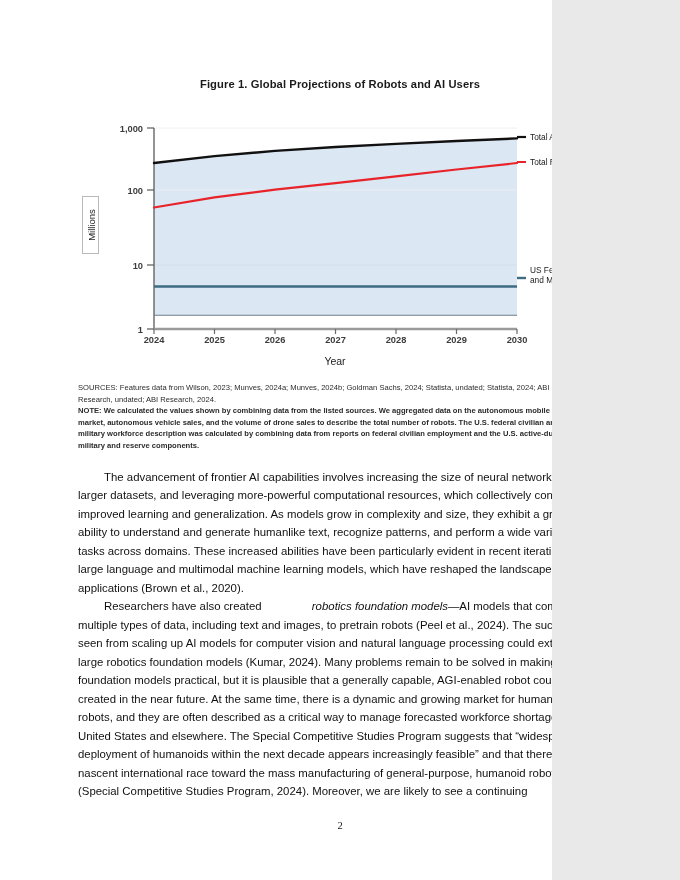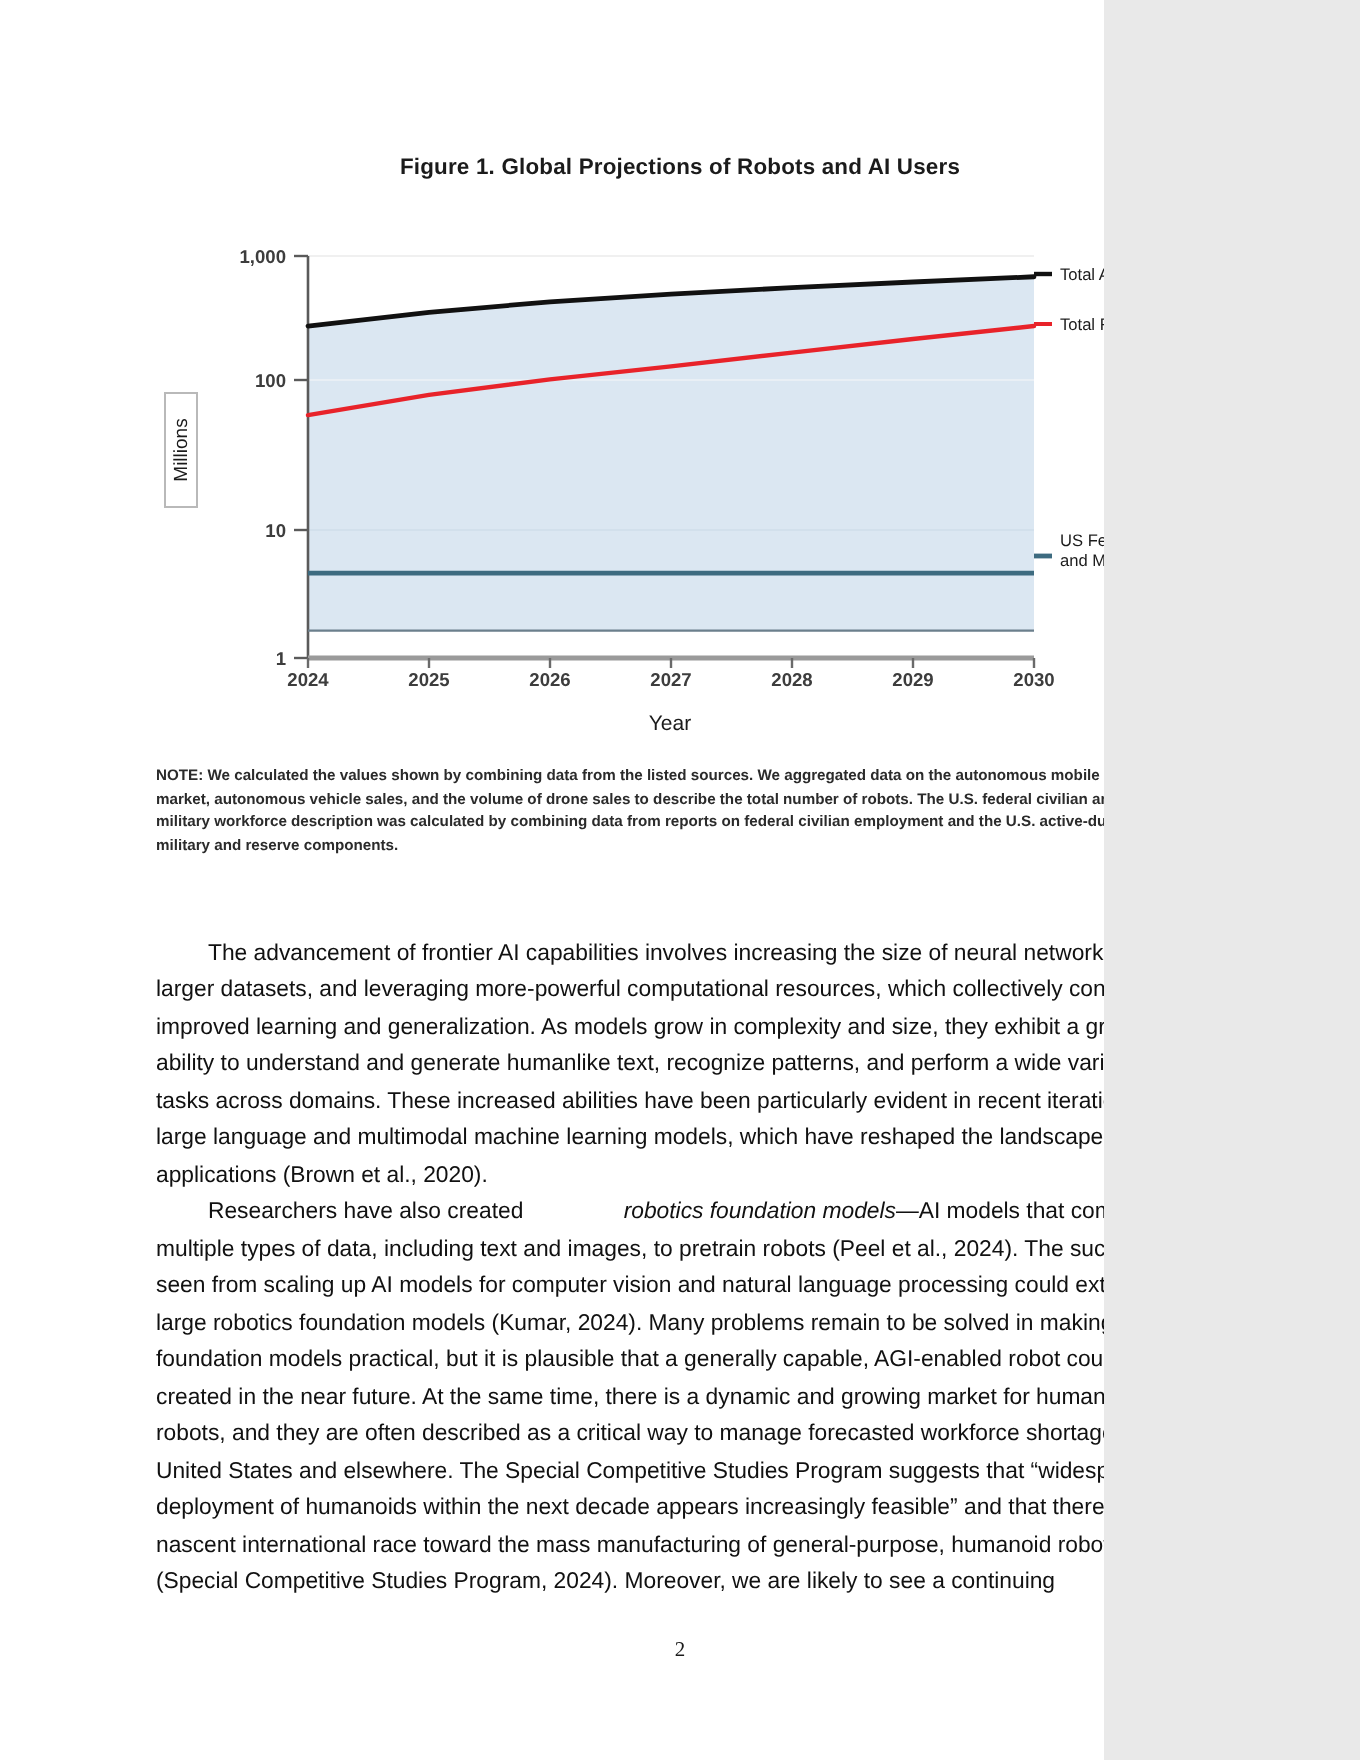--- a/index.html
+++ b/index.html
@@ -203,20 +203,22 @@
         <text class="series-label-text" x="414" y="158">US Federal Civilian</text>
         <text class="series-label-text" x="414" y="168">and Military Workforce</text>
       </svg>
     </div>
 
     <div class="ylabel-box">
       <span>Millions</span>
     </div>
 
     <div class="notes">
+      <p><span>SOURCES:</span>
+         <span>Features data from Wilson, 2023; Munves, 2024a; Munves, 2024b; Goldman Sachs, 2024; Statista, undated; Statista, 2024; ABI Research, undated; ABI Research, 2024.</span></p>
       <p class="note-block"><span>NOTE:</span>
          <span>We calculated the values shown by combining data from the listed sources. We aggregated data on the autonomous mobile robot market, autonomous vehicle sales, and the volume of drone sales to describe the total number of robots. The U.S. federal civilian and military workforce description was calculated by combining data from reports on federal civilian employment and the U.S. active-duty military and reserve components.</span></p>
     </div>
   </div>
 
   <div class="body-text">
     <p>The advancement of frontier AI capabilities involves increasing the size of neural networks, using larger datasets, and leveraging more-powerful computational resources, which collectively contribute to improved learning and generalization. As models grow in complexity and size, they exhibit a greater ability to understand and generate humanlike text, recognize patterns, and perform a wide variety of tasks across domains. These increased abilities have been particularly evident in recent iterations of large language and multimodal machine learning models, which have reshaped the landscape of AI applications (Brown et al., 2020).</p>
     <p><span>Researchers have also created </span><em>robotics foundation models</em><span>—AI models that combine multiple types of data, including text and images, to pretrain robots (Peel et al., 2024). The successes seen from scaling up AI models for computer vision and natural language processing could extend to large robotics foundation models (Kumar, 2024). Many problems remain to be solved in making robotics foundation models practical, but it is plausible that a generally capable, AGI-enabled robot could be created in the near future. At the same time, there is a dynamic and growing market for humanoid robots, and they are often described as a critical way to manage forecasted workforce shortages in the United States and elsewhere. The Special Competitive Studies Program suggests that “widespread deployment of humanoids within the next decade appears increasingly feasible” and that there is a nascent international race toward the mass manufacturing of general-purpose, humanoid robots (Special Competitive Studies Program, 2024). Moreover, we are likely to see a continuing</span></p>
   </div>
 

